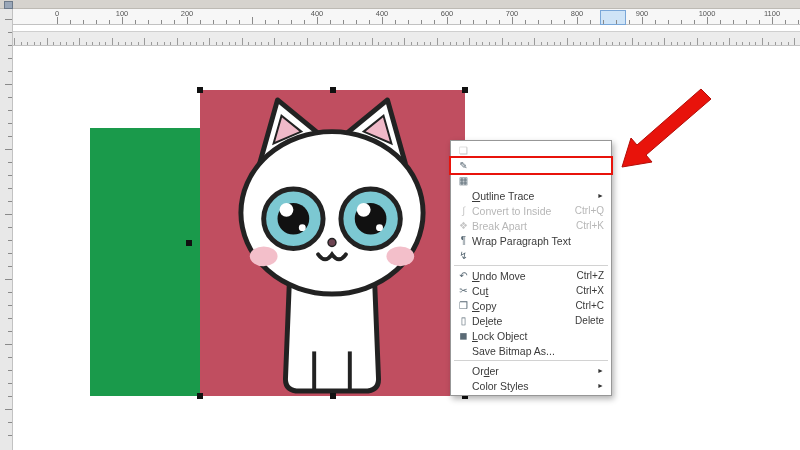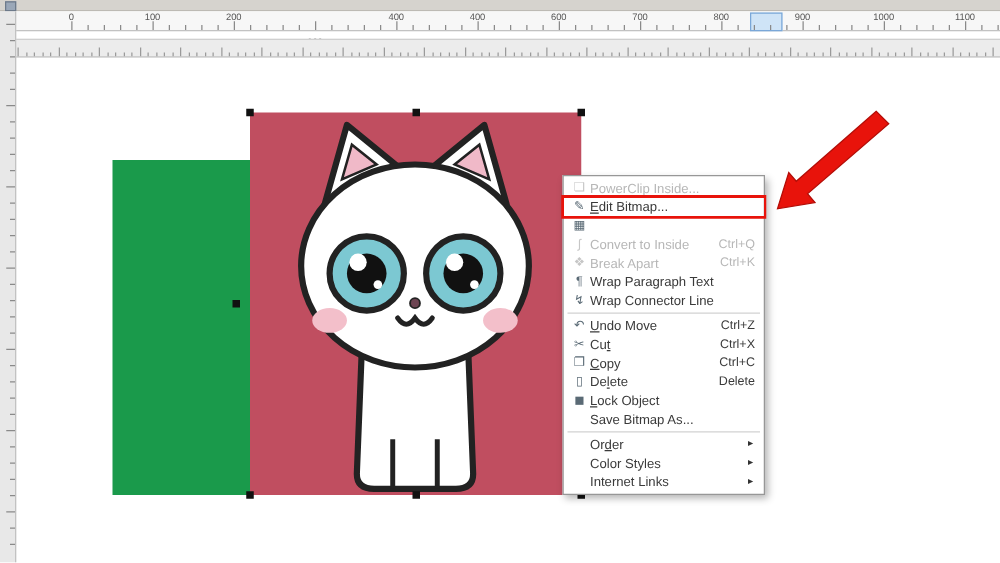--- a/index.html
+++ b/index.html
@@ -324,46 +324,48 @@
   <div class="handle" style="left:462px;top:87px"></div>
   <div class="handle" style="left:186px;top:240px"></div>
   <div class="handle" style="left:462px;top:240px"></div>
   <div class="handle" style="left:197px;top:393px"></div>
   <div class="handle" style="left:330px;top:393px"></div>
   <div class="handle" style="left:462px;top:393px"></div>
 
   <div class="menu">
       <div class="menu-row disabled">
         <span class="menu-icon">❏</span>
-        <span class="menu-label">PowerClip Inside...</span>
       </div>
       <div class="menu-row highlighted">
         <span class="menu-icon">✎</span>
-        <span class="menu-label"><u>E</u>dit Bitmap...</span>
       </div>
       <div class="menu-row">
         <span class="menu-icon">▦</span>
+      </div>
+      <div class="menu-row">
+        <span class="menu-icon"></span>
+        <span class="menu-label"><u>O</u>utline Trace</span>
+        <span class="menu-subarrow">►</span>
       </div>
       <div class="menu-row disabled">
         <span class="menu-icon">∫</span>
         <span class="menu-label">Convert to Inside</span>
         <span class="menu-shortcut">Ctrl+Q</span>
       </div>
       <div class="menu-row disabled">
         <span class="menu-icon">❖</span>
         <span class="menu-label">Break Apart</span>
         <span class="menu-shortcut">Ctrl+K</span>
       </div>
       <div class="menu-row">
         <span class="menu-icon">¶</span>
         <span class="menu-label">Wrap Paragraph Text</span>
       </div>
       <div class="menu-row">
         <span class="menu-icon">↯</span>
-        <span class="menu-label">Wrap Connector Line</span>
       </div>
       <div class="menu-sep"></div>
       <div class="menu-row">
         <span class="menu-icon">↶</span>
         <span class="menu-label"><u>U</u>ndo Move</span>
         <span class="menu-shortcut">Ctrl+Z</span>
       </div>
       <div class="menu-row">
         <span class="menu-icon">✂</span>
         <span class="menu-label">Cu<u>t</u></span>
@@ -391,24 +393,19 @@
       <div class="menu-row">
         <span class="menu-icon"></span>
         <span class="menu-label">Or<u>d</u>er</span>
         <span class="menu-subarrow">►</span>
       </div>
       <div class="menu-row">
         <span class="menu-icon"></span>
         <span class="menu-label">Color Styles</span>
         <span class="menu-subarrow">►</span>
       </div>
-      <div class="menu-row">
-        <span class="menu-icon"></span>
-        <span class="menu-label">Internet Links</span>
-        <span class="menu-subarrow">►</span>
-      </div>
     </div>
 
   <svg class="arrow-overlay" width="800" height="450" viewBox="0 0 800 450">
     <polygon points="701,89 637,145 631,138 622,167 652,162 646,155 711,99" stroke="#b30d07" stroke-width="1" fill="#e8130b"></polygon>
   </svg>
 
 </div>
 
 </body></html>

